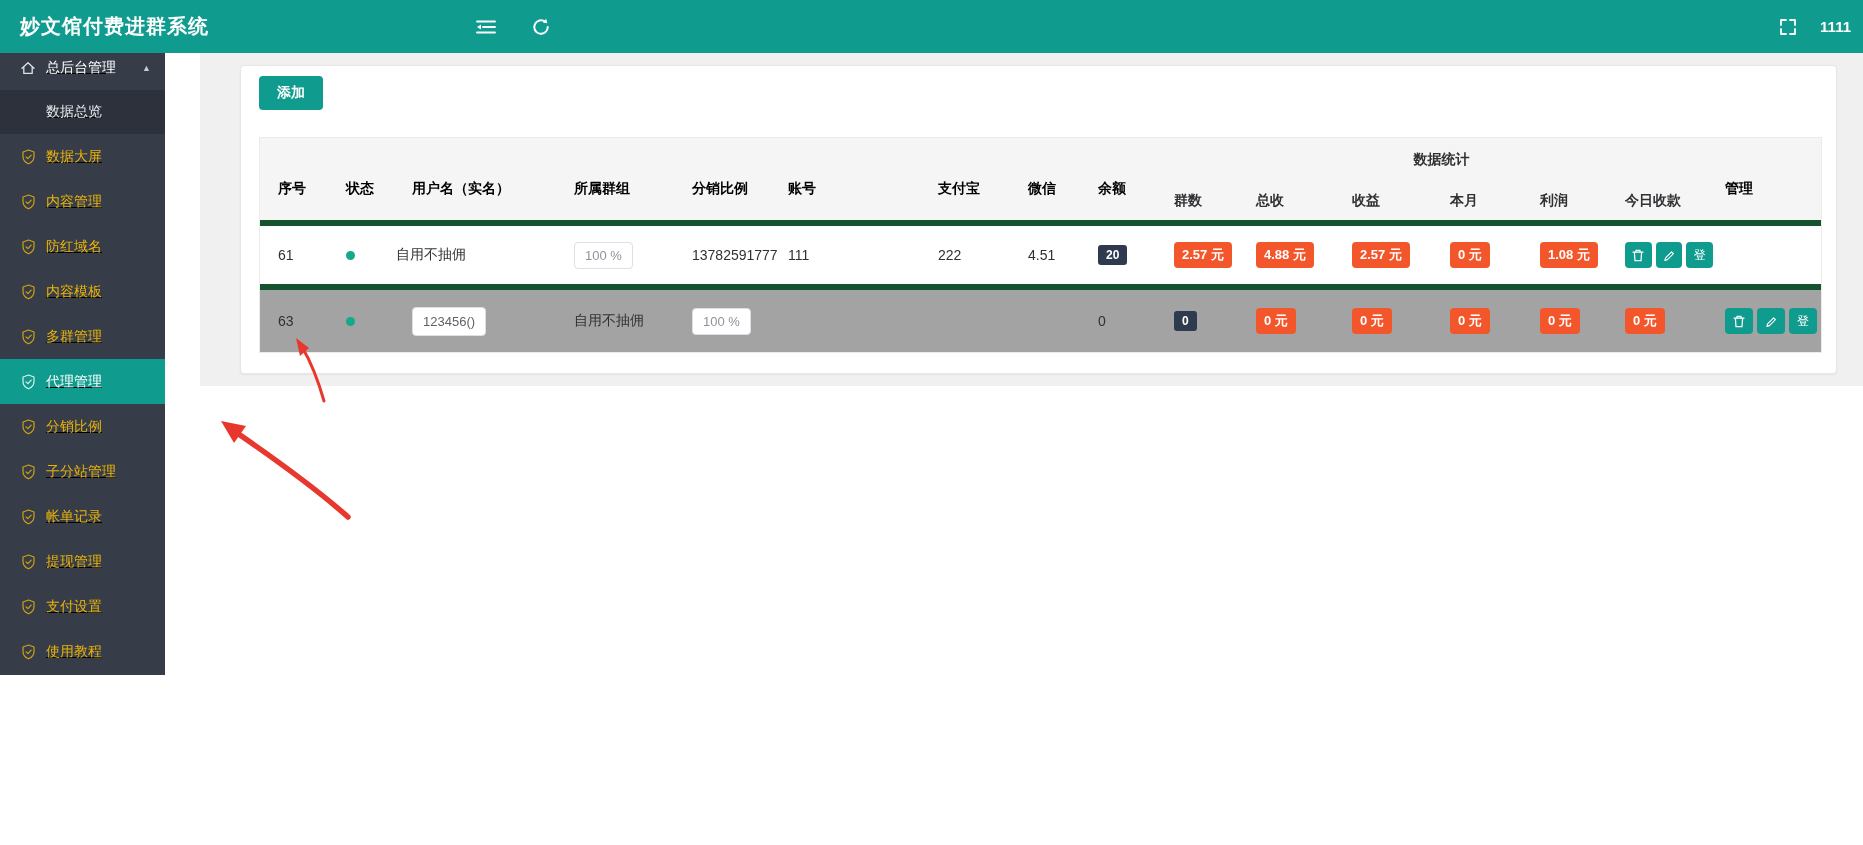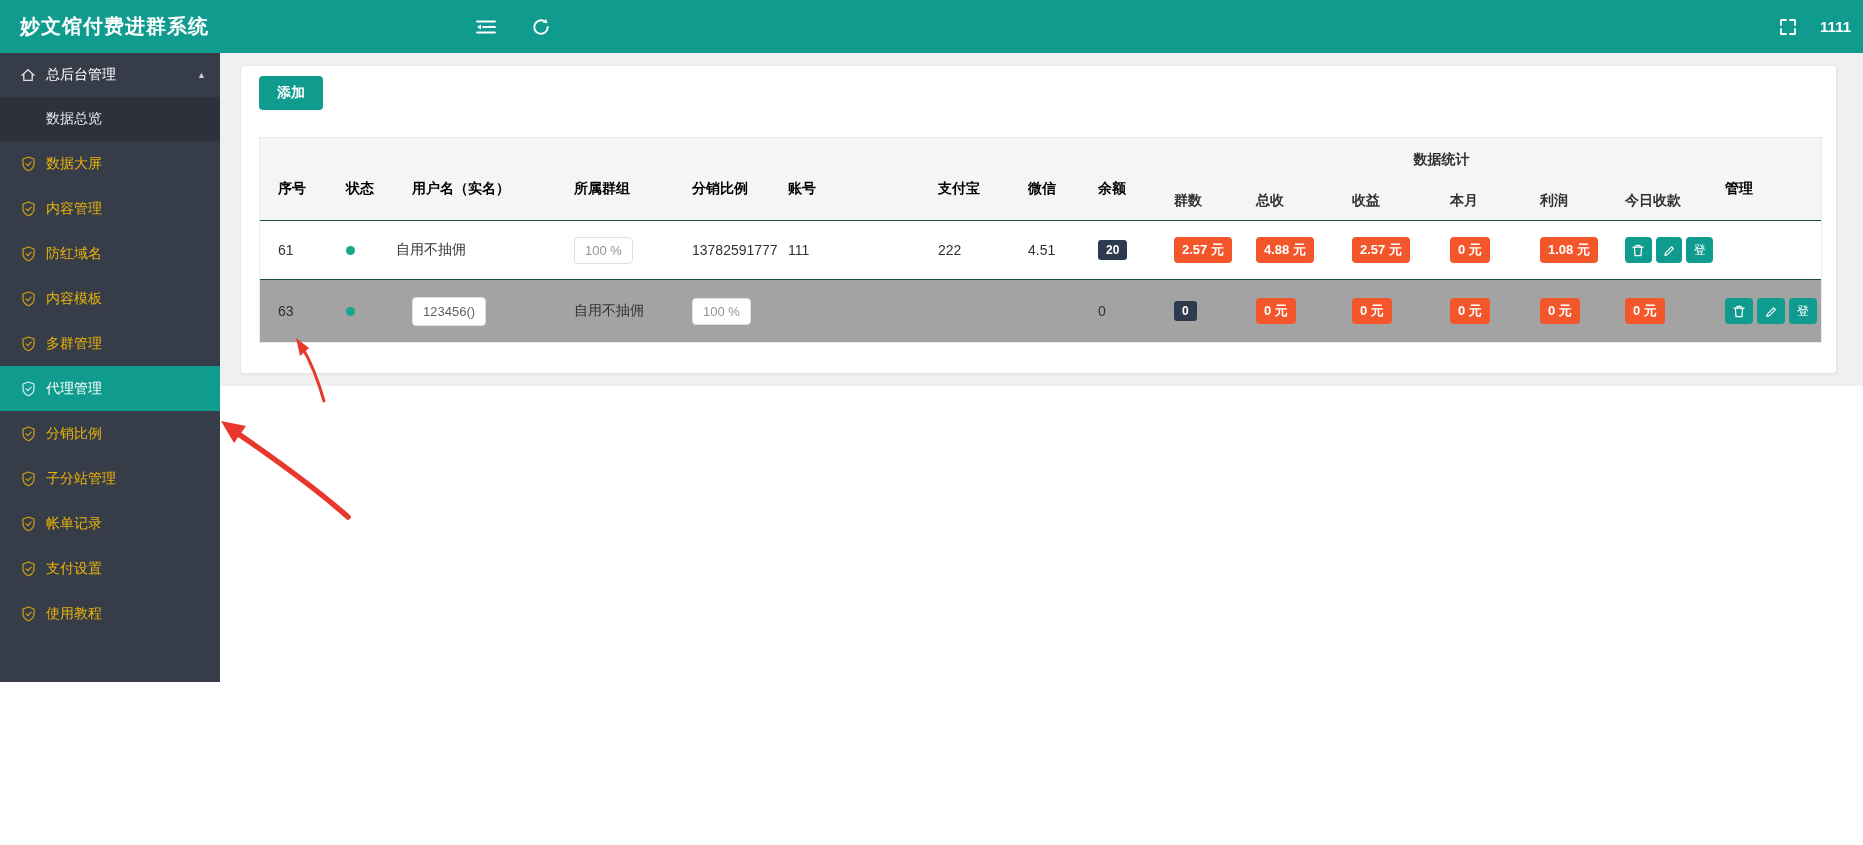--- a/index.html
+++ b/index.html
@@ -10,21 +10,21 @@
   
   .topbar { position:absolute; top:0; left:0; width:1863px; height:53px; background:#0F9B8E; z-index:5; }
   .topbar-title { position:absolute; left:20px; top:0; line-height:53px; color:#fff; font-size:20px; font-weight:bold; letter-spacing:1px; }
   .tb-icon { position:absolute; top:13px; width:28px; height:28px; color:#fff; display:flex; align-items:center; justify-content:center; cursor:pointer; }
   .tb-fold { left:472px; }
   .tb-refresh { left:527px; }
   .tb-full { left:1774px; }
   .topbar-user { position:absolute; right:12px; top:0; line-height:53px; color:#fff; font-weight:bold; font-size:15px; cursor:pointer; }
 
   
-  .sidebar { position:absolute; top:53px; left:0; width:220px; height:629px; background:#363D49; z-index:4; }
+  .sidebar { position:absolute; top:46px; left:0; width:165px; height:629px; background:#363D49; z-index:4;text-decoration:underline; }
   .snav { display:flex; align-items:center; height:44px; padding-left:20px; color:#eab308; font-size:14px; gap:10px; cursor:pointer; }
   .snav .sicon { display:flex; width:16px; height:16px; align-items:center; justify-content:center; opacity:.85; }
   .side-parent { color:#fff; position:relative; height:44px; }
   .caret { position:absolute; right:14px; top:50%; transform:translateY(-50%); font-size:9px; color:#C8CCD4; }
   .side-sub { height:44px; background:#2C313C; padding-left:46px; display:flex; align-items:center; font-size:14px; color:#E6E8EC; cursor:pointer; }
   .side-item { height:45px; }
   .side-item.active { background:#0F9B8E; color:#fff; }
 
   
   .content-bg { position:absolute; left:200px; top:53px; width:1663px; height:333px; background:#F0F0F0; }
@@ -35,21 +35,21 @@
   .grid16 { display:grid; grid-template-columns:62px 66px 178px 118px 96px 150px 90px 70px 76px 82px 96px 98px 90px 85px 100px 104px; }
   .thead { position:relative; height:82px; background:#F5F5F5; }
   .hcell { position:relative; }
   .hmain { position:absolute; left:8px; top:42px; font-weight:bold; font-size:14px; color:#000000; white-space:nowrap; }
   .hsub  { position:absolute; left:8px; top:54px; font-weight:bold; font-size:14px; color:#303133; white-space:nowrap; }
   .hcell.c1 .hmain { left:18px; }
   .hcell.c2 .hmain { left:24px; }
   .hcell.c3 .hmain { left:24px; }
   .hgroup { position:absolute; left:906px; width:551px; top:13px; text-align:center; font-weight:bold; font-size:14px; color:#303133; }
 
-  .trow { height:58px; border-top:1px solid #14532d; background:#fff; }
+  .trow { height:58px; border-top:6px solid #14532d; background:#fff; }
   .trow.alt { height:62px; background:#a3a3a3; }
   .tcell { display:flex; align-items:center; padding-left:8px; font-size:14px; color:#303133; position:relative; }
   .tcell.c1 { padding-left:18px; }
   .tcell.c2 { padding-left:24px; }
   .tcell.c3 { padding-left:24px; }
 
   .dot { width:9px; height:9px; border-radius:50%; background:#15A98B; }
   .ubox { position:relative; border:1px solid #DCDFE6; border-radius:4px; padding:5px 10px; font-size:13px; color:#606266; background:#fff; display:inline-flex; align-items:center; min-height:17px; white-space:nowrap; }
   .ubox.redacted { min-width:78px; justify-content:flex-end; }
   .scribble { position:absolute; left:-14px; top:-2px; overflow:visible; pointer-events:none; }
@@ -210,20 +210,31 @@
     <div class="snav side-item">
       <span class="sicon">
           <svg width="15" height="16" viewBox="0 0 15 16">
             <g fill="none" stroke="currentColor" stroke-width="1.2" stroke-linecap="round" stroke-linejoin="round">
               <path d="M7.5 1 L13 3 V7.6 C13 11 10.8 13.5 7.5 14.8 C4.2 13.5 2 11 2 7.6 V3 Z"></path>
               <path d="M5 7.8 L6.9 9.7 L10.2 6.2"></path>
             </g>
           </svg>
         </span>
       <span>帐单记录</span>
+    </div>
+    <div class="snav side-item">
+      <span class="sicon">
+          <svg width="15" height="16" viewBox="0 0 15 16">
+            <g fill="none" stroke="currentColor" stroke-width="1.2" stroke-linecap="round" stroke-linejoin="round">
+              <path d="M7.5 1 L13 3 V7.6 C13 11 10.8 13.5 7.5 14.8 C4.2 13.5 2 11 2 7.6 V3 Z"></path>
+              <path d="M5 7.8 L6.9 9.7 L10.2 6.2"></path>
+            </g>
+          </svg>
+        </span>
+      <span>提现管理</span>
     </div>
     <div class="snav side-item">
       <span class="sicon">
           <svg width="15" height="16" viewBox="0 0 15 16">
             <g fill="none" stroke="currentColor" stroke-width="1.2" stroke-linecap="round" stroke-linejoin="round">
               <path d="M7.5 1 L13 3 V7.6 C13 11 10.8 13.5 7.5 14.8 C4.2 13.5 2 11 2 7.6 V3 Z"></path>
               <path d="M5 7.8 L6.9 9.7 L10.2 6.2"></path>
             </g>
           </svg>
         </span>

